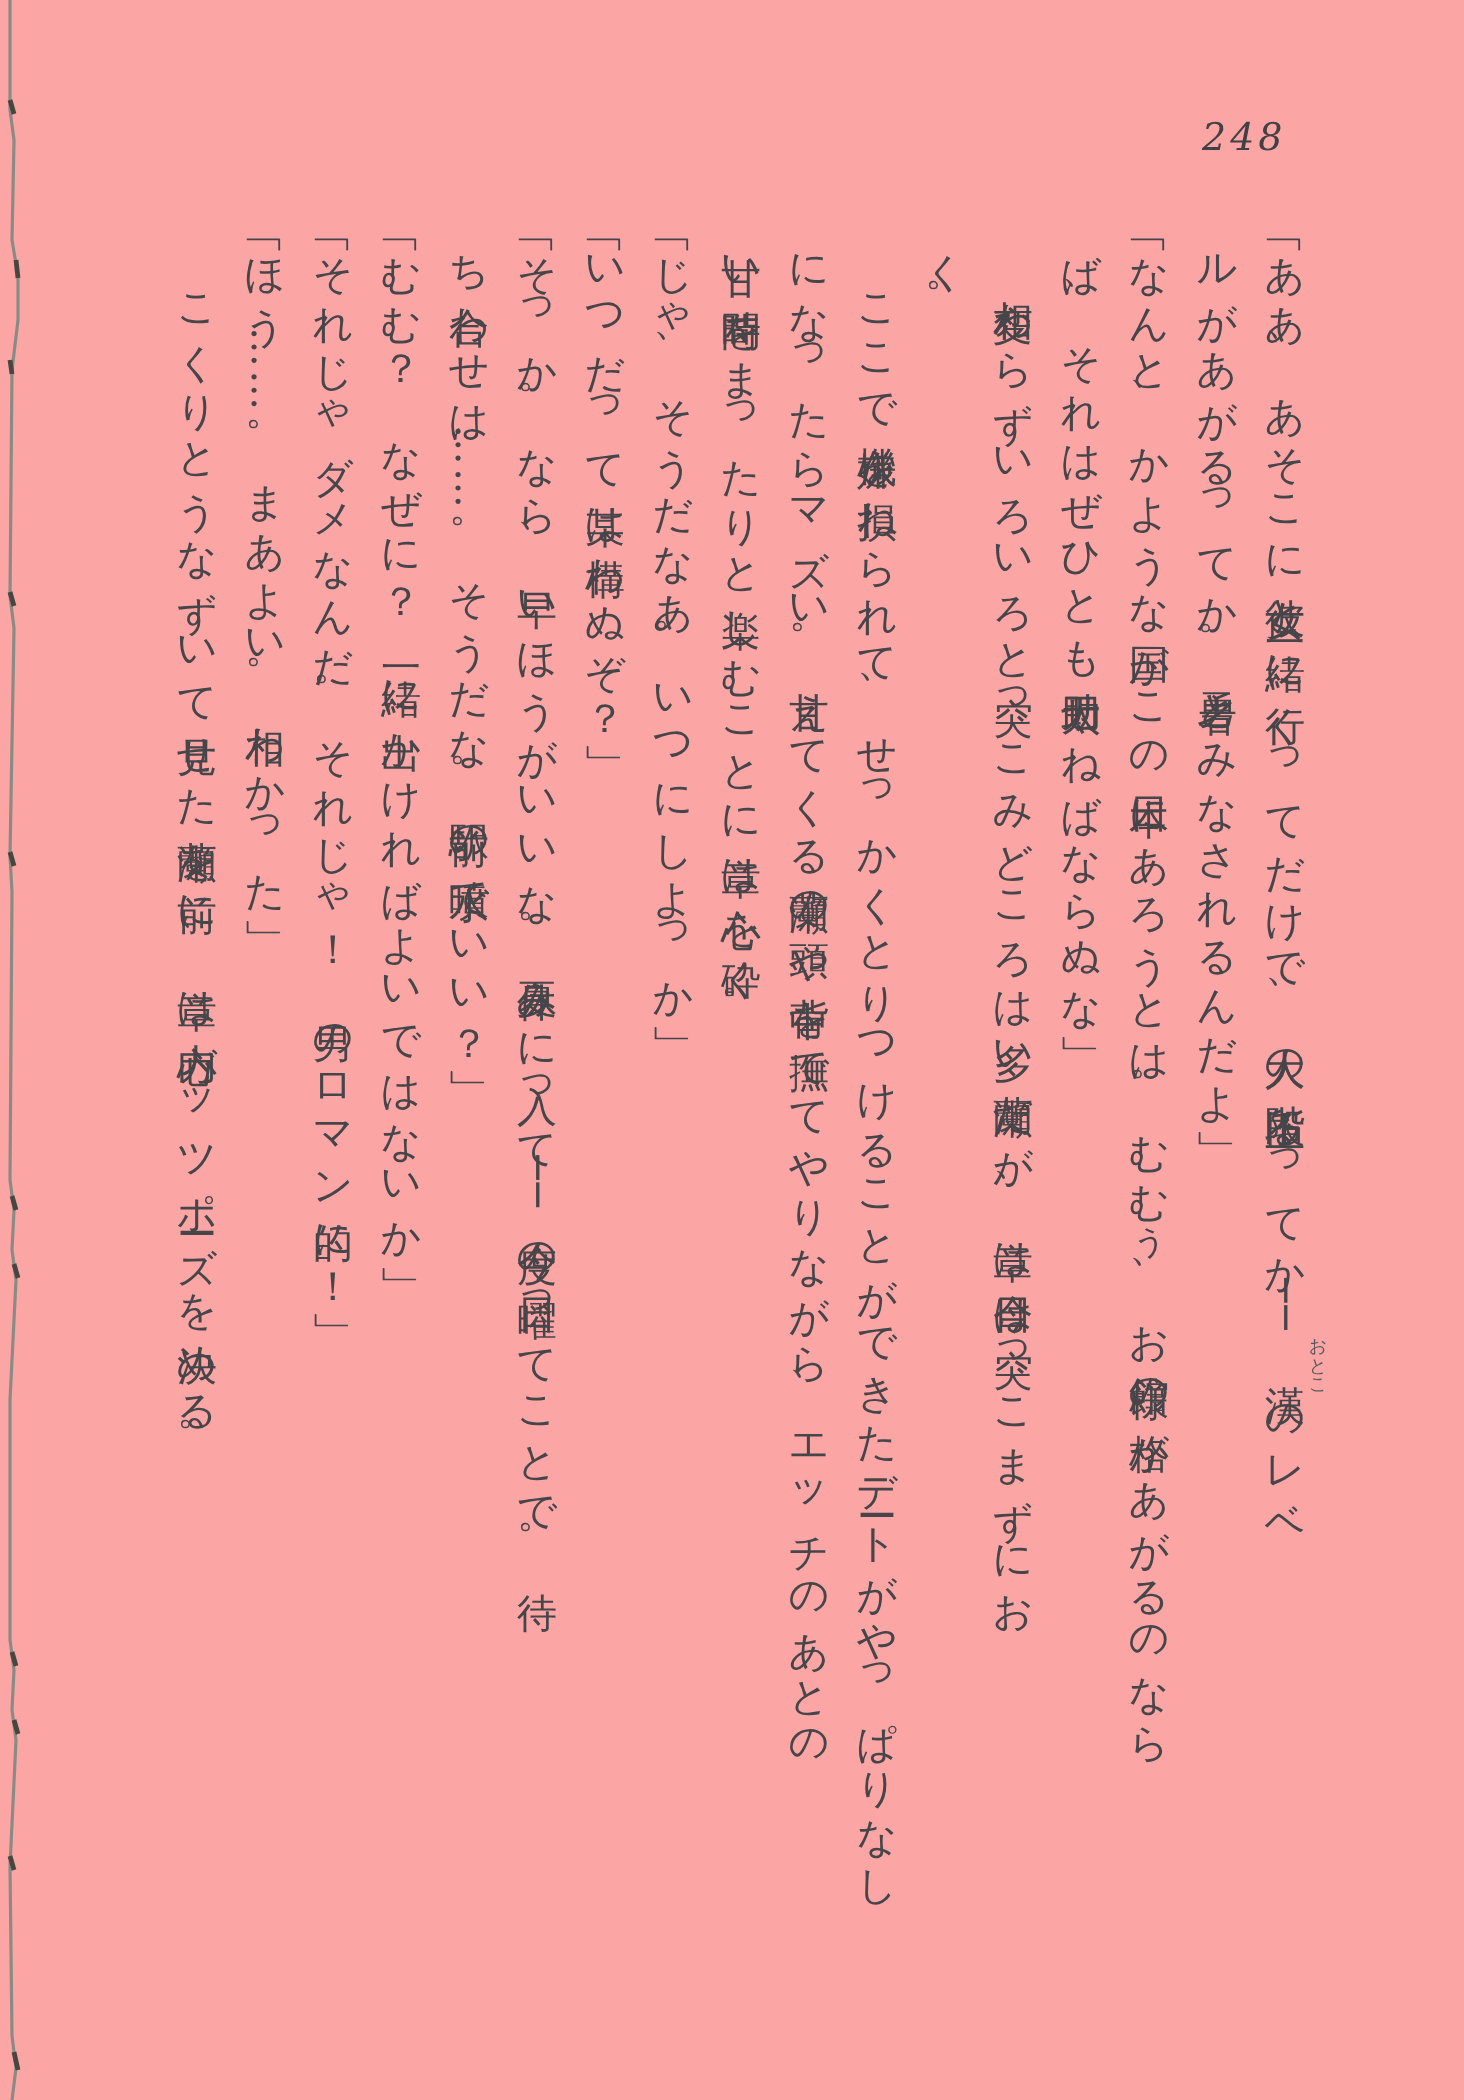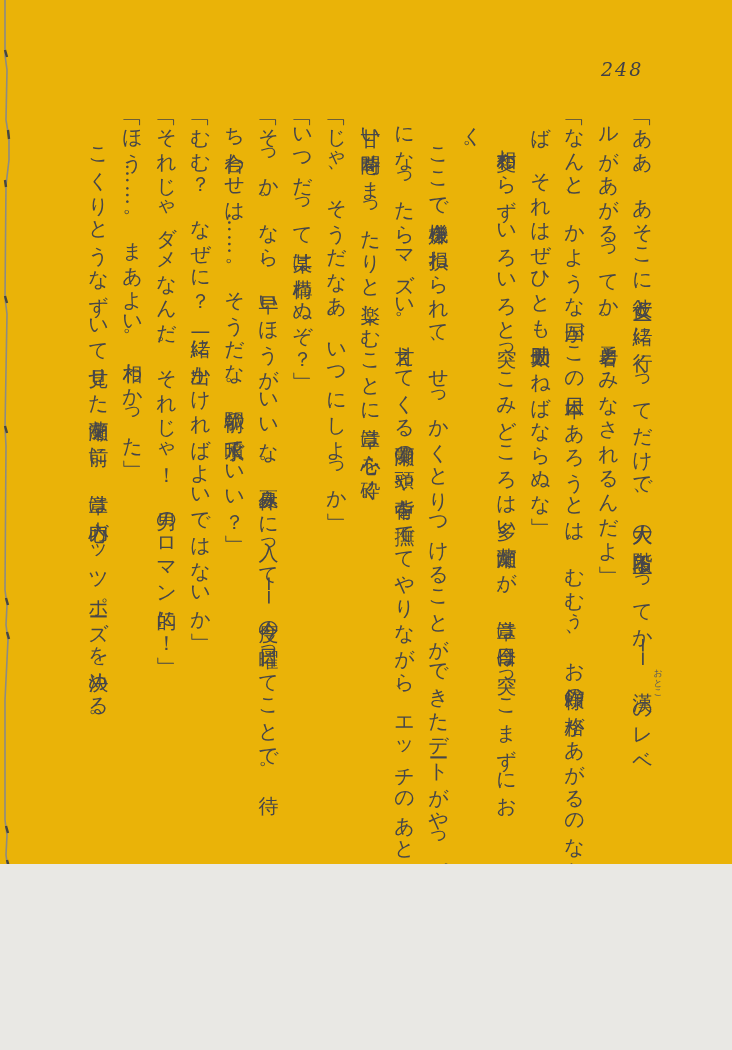--- a/index.html
+++ b/index.html
@@ -3,22 +3,22 @@
 <meta charset="utf-8">
 <style>
   html, body {
     margin: 0;
     padding: 0;
     background: #e9e8e4;
   }
   .page {
     position: relative;
     width: 732px;
-    height: 864px;
-    background: #eab308;
+    height: 1050px;
+    background: #fca5a5;
     overflow: hidden;
     font-family: "DejaVu Serif", "Liberation Serif", serif;
   }
   .edge-svg {
     position: absolute;
     left: 0;
     top: 0;
     width: 16px;
     height: 1050px;
   }

